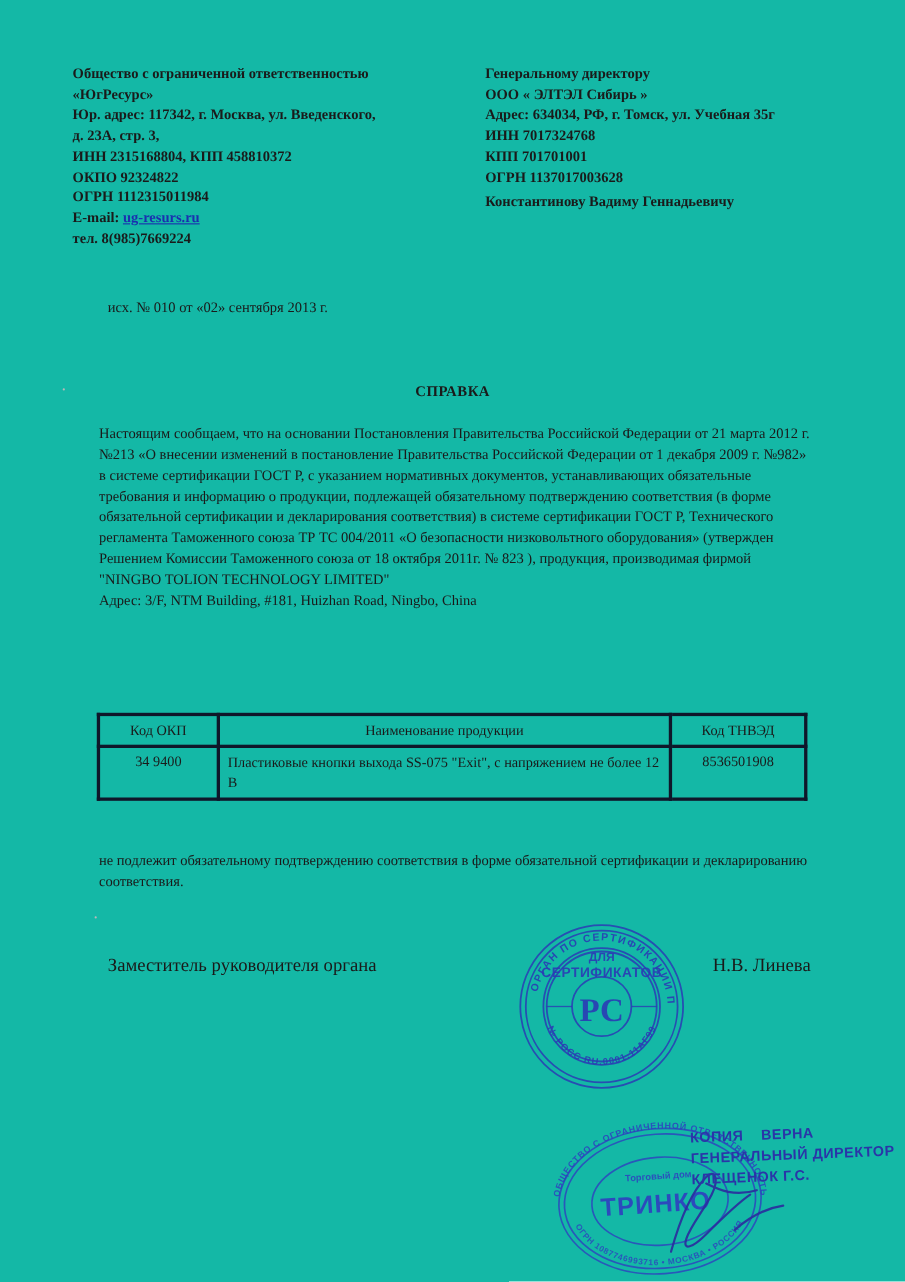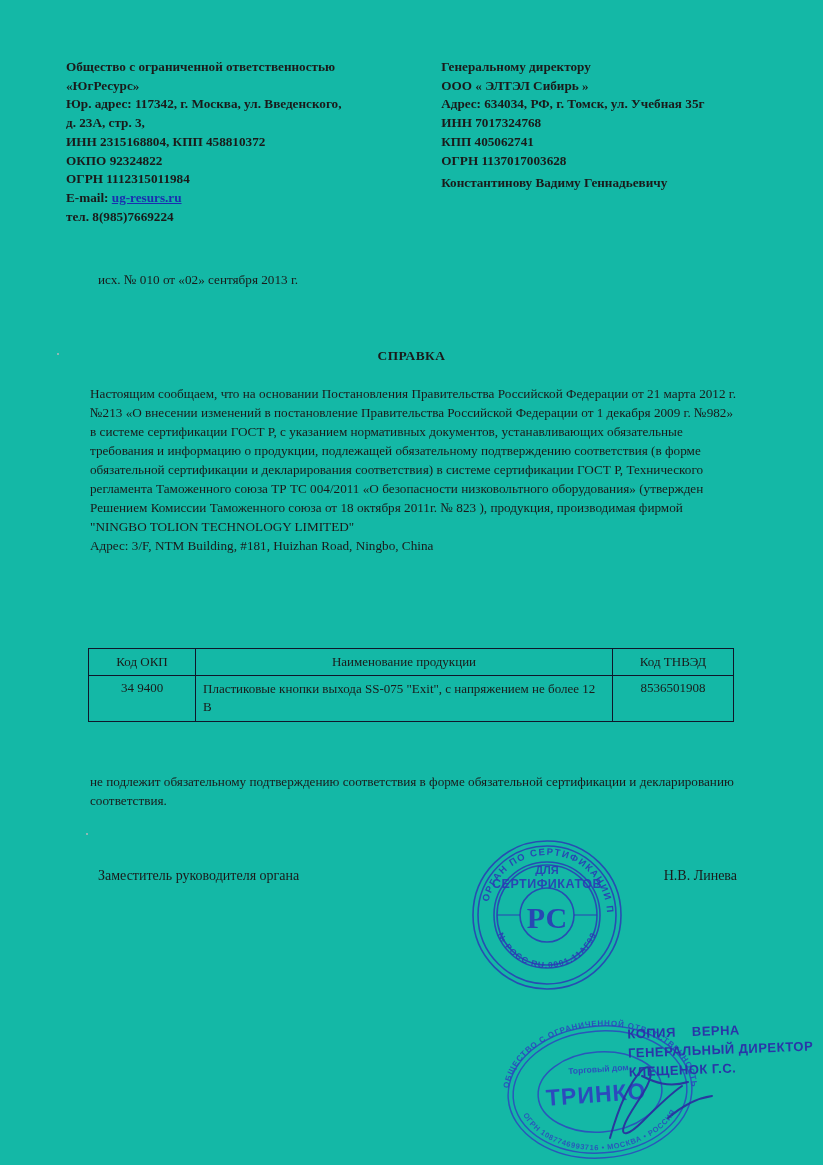--- a/index.html
+++ b/index.html
@@ -86,21 +86,21 @@
   table.product {
     position: absolute;
     top: 648px;
     left: 88px;
     width: 646px;
     border-collapse: collapse;
     font-size: 13px;
   }
   table.product th,
   table.product td {
-    border: 1px solid #0f172a;
+    border: 3px solid #0f172a;
     padding: 4px 7px;
     vertical-align: top;
   }
   table.product th {
     font-weight: normal;
     text-align: center;
     padding-top: 5px;
     padding-bottom: 5px;
   }
   .col-okp { width: 92px; text-align: center; }
@@ -115,21 +115,21 @@
     left: 90px;
     width: 652px;
     font-size: 13.2px;
     line-height: 1.45;
   }
   .signature-row {
     position: absolute;
     top: 868px;
     left: 98px;
     right: 86px;
-    font-size: 14px;
+    font-size: 17px;
     display: flex;
     justify-content: space-between;
   }
   
   .stamp-round {
     position: absolute;
     left: 470px;
     top: 838px;
     width: 154px;
     height: 154px;
@@ -187,21 +187,21 @@
         <span>E-mail:</span>
         <span class="email-link">ug-resurs.ru</span>
       </div>
       <div>тел. 8(985)7669224</div>
     </div>
     <div class="recipient">
       <div>Генеральному директору</div>
       <div>ООО « ЭЛТЭЛ Сибирь »</div>
       <div>Адрес: 634034, РФ, г. Томск, ул. Учебная 35г</div>
       <div>ИНН 7017324768</div>
-      <div>КПП 405062741</div>
+      <div>КПП 701701001</div>
       <div>ОГРН 1137017003628</div>
       <div class="addressee">Константинову Вадиму Геннадьевичу</div>
     </div>
   </div>
 
   <div class="outnum">исх. № 010 от «02» сентября 2013 г.</div>
 
   <div class="title">СПРАВКА</div>
 
   <div class="body-text">

